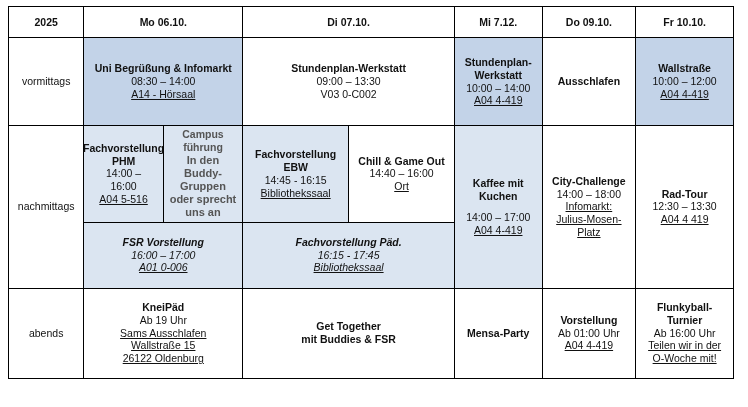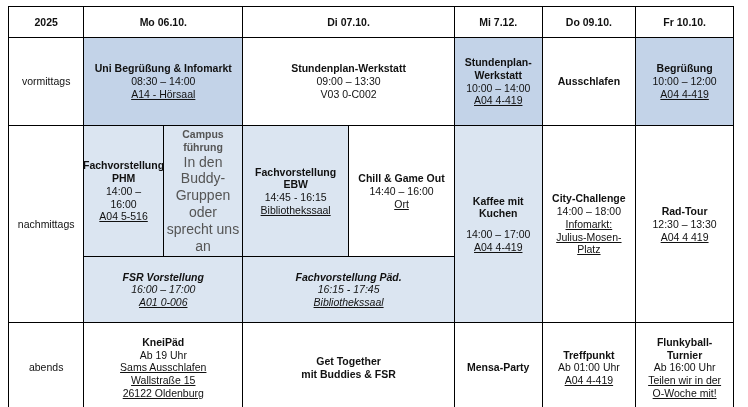--- a/index.html
+++ b/index.html
@@ -8,21 +8,21 @@
   table.sched{border-collapse:collapse;table-layout:fixed;margin:6px 0 0 8px;width:726px;}
   table.sched td{border:1px solid #000;vertical-align:middle;text-align:center;padding:2px 3px;font-size:10.5px;line-height:1.22;}
   .hdr{font-weight:bold;font-size:10.5px;height:26px;}
   .rowlbl{font-size:10.5px;}
   .cellwrap{display:flex;flex-direction:column;align-items:center;justify-content:center;gap:0px;}
   .ttl{font-weight:bold;}
   .u{text-decoration:underline;}
   .blue{background:#c3d3e8;}
   .lightblue{background:#dbe5f1;}
   .white{background:#ffffff;}
-  .italicnote{font-style:normal;font-size:14px;line-height:1.2;}
+  .italicnote{font-style:normal;font-size:11px;line-height:1.2;font-weight:bold;}
 </style>
 </head>
 <body>
 
 <div id="page">
 
   <table class="sched">
     <colgroup>
       <col style="width:74px">
       <col style="width:78px">
@@ -72,21 +72,21 @@
       </td>
 
       <td class="white">
         <div class="cellwrap">
           <div class="ttl">Ausschlafen</div>
         </div>
       </td>
 
       <td class="blue">
         <div class="cellwrap">
-          <div class="ttl">Begrüßung</div>
+          <div class="ttl">Wallstraße</div>
           <div>10:00 – 12:00</div>
           <div class="u">A04 4-419</div>
         </div>
       </td>
     </tr>
 
     <tr style="height:80px;">
       <td class="rowlbl" rowspan="2">nachmittags</td>
 
       <td class="lightblue">
@@ -187,21 +187,21 @@
       </td>
 
       <td class="white">
         <div class="cellwrap">
           <div class="ttl">Mensa-Party</div>
         </div>
       </td>
 
       <td class="white">
         <div class="cellwrap">
-          <div class="ttl">Treffpunkt</div>
+          <div class="ttl">Vorstellung</div>
           <div>Ab 01:00 Uhr</div>
           <div class="u">A04 4-419</div>
         </div>
       </td>
 
       <td class="white">
         <div class="cellwrap">
           <div class="ttl">Flunkyball-Turnier</div>
           <div>Ab 16:00 Uhr</div>
           <div class="u">Teilen wir in der</div>

